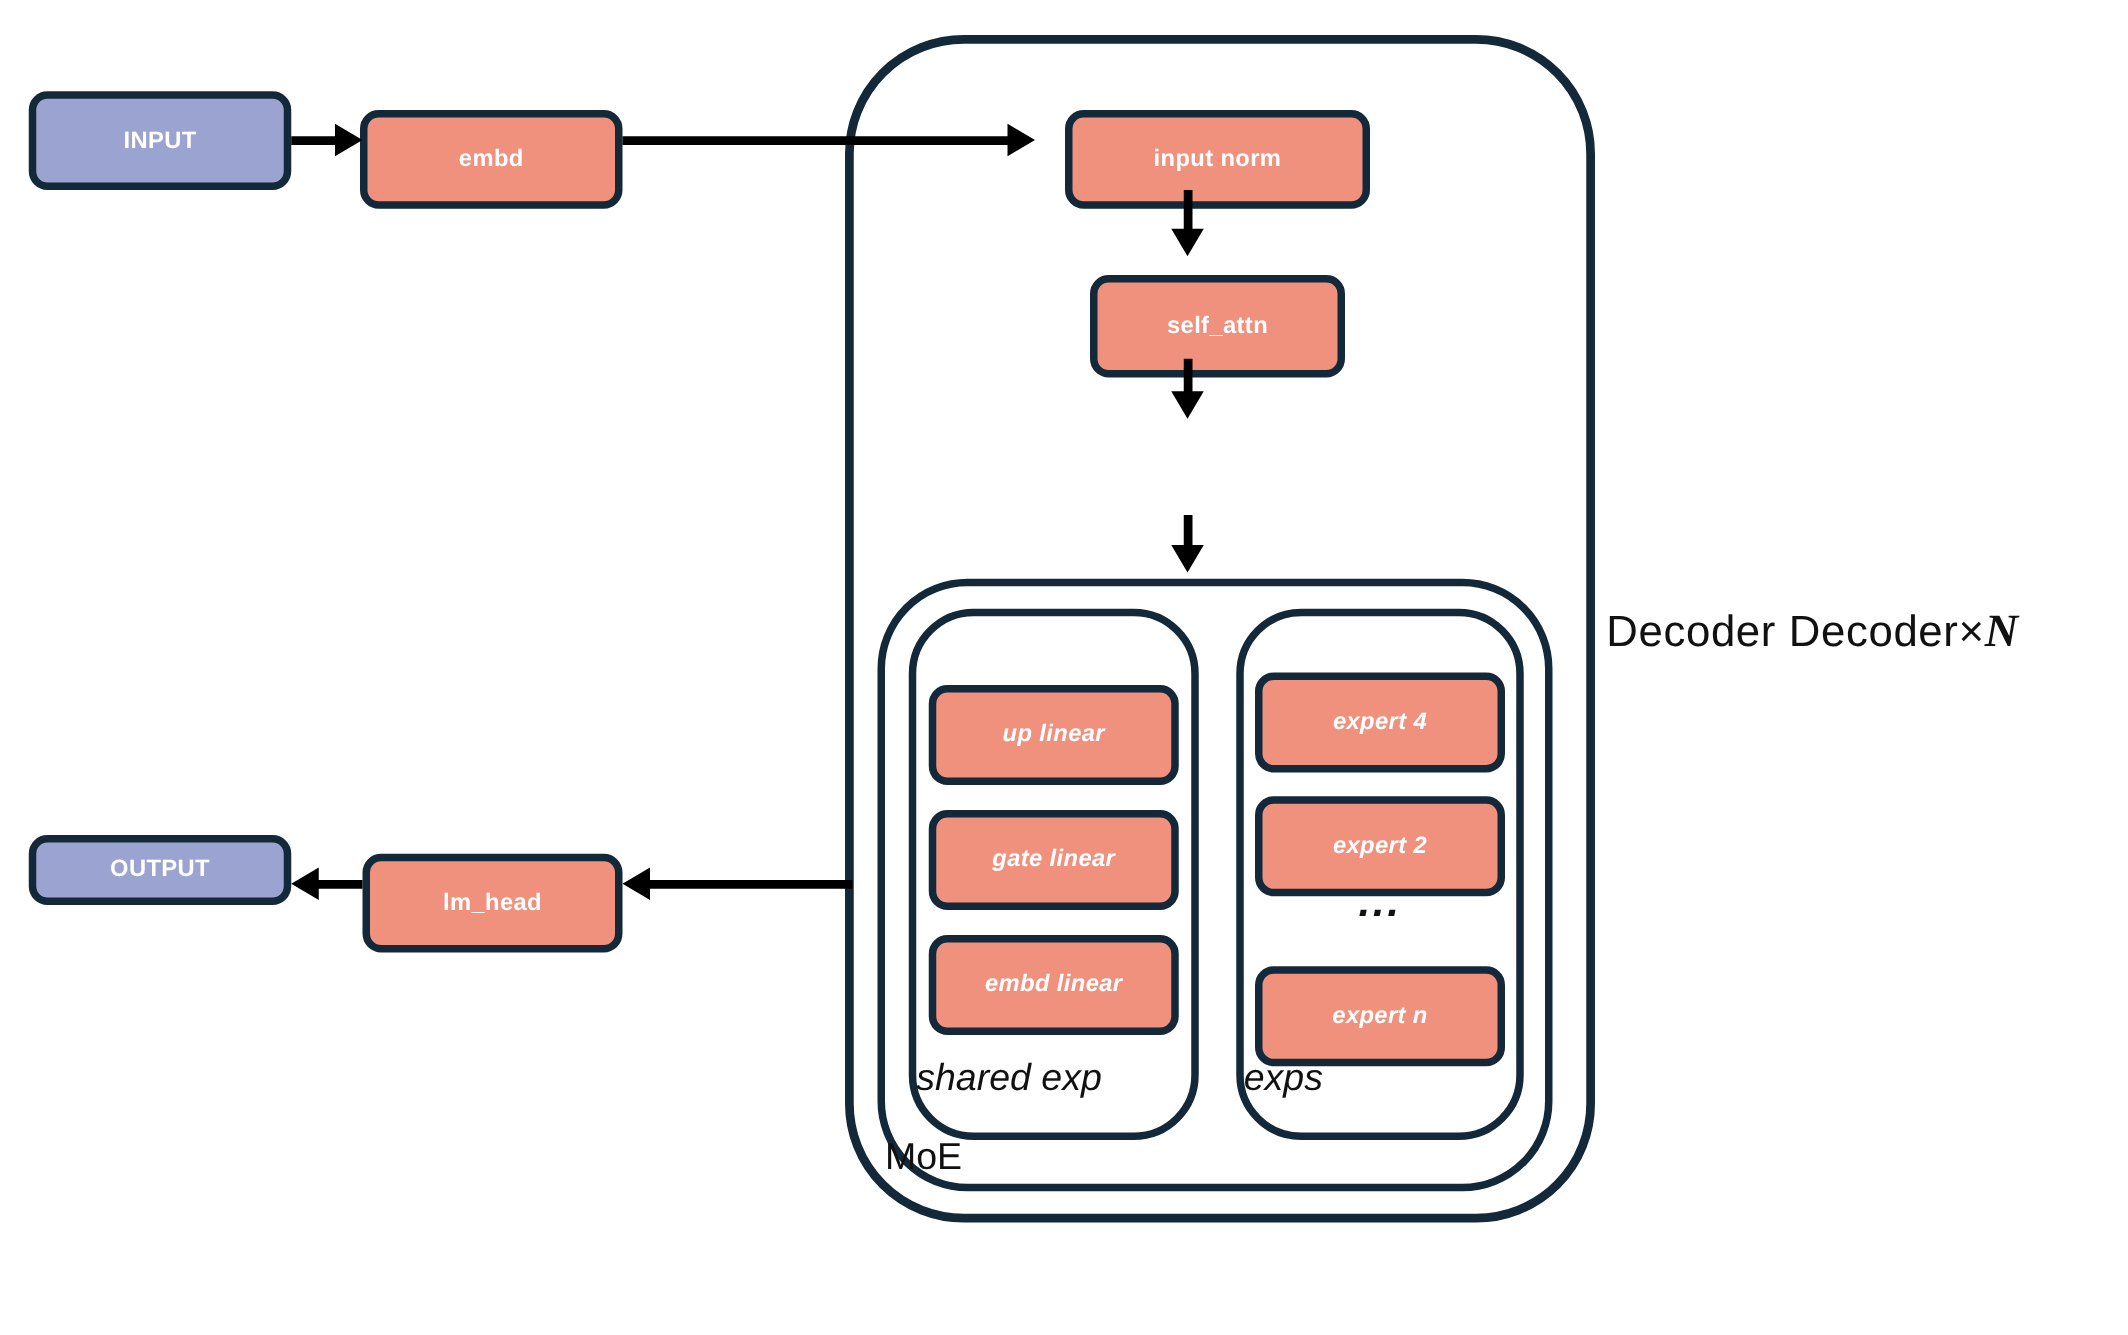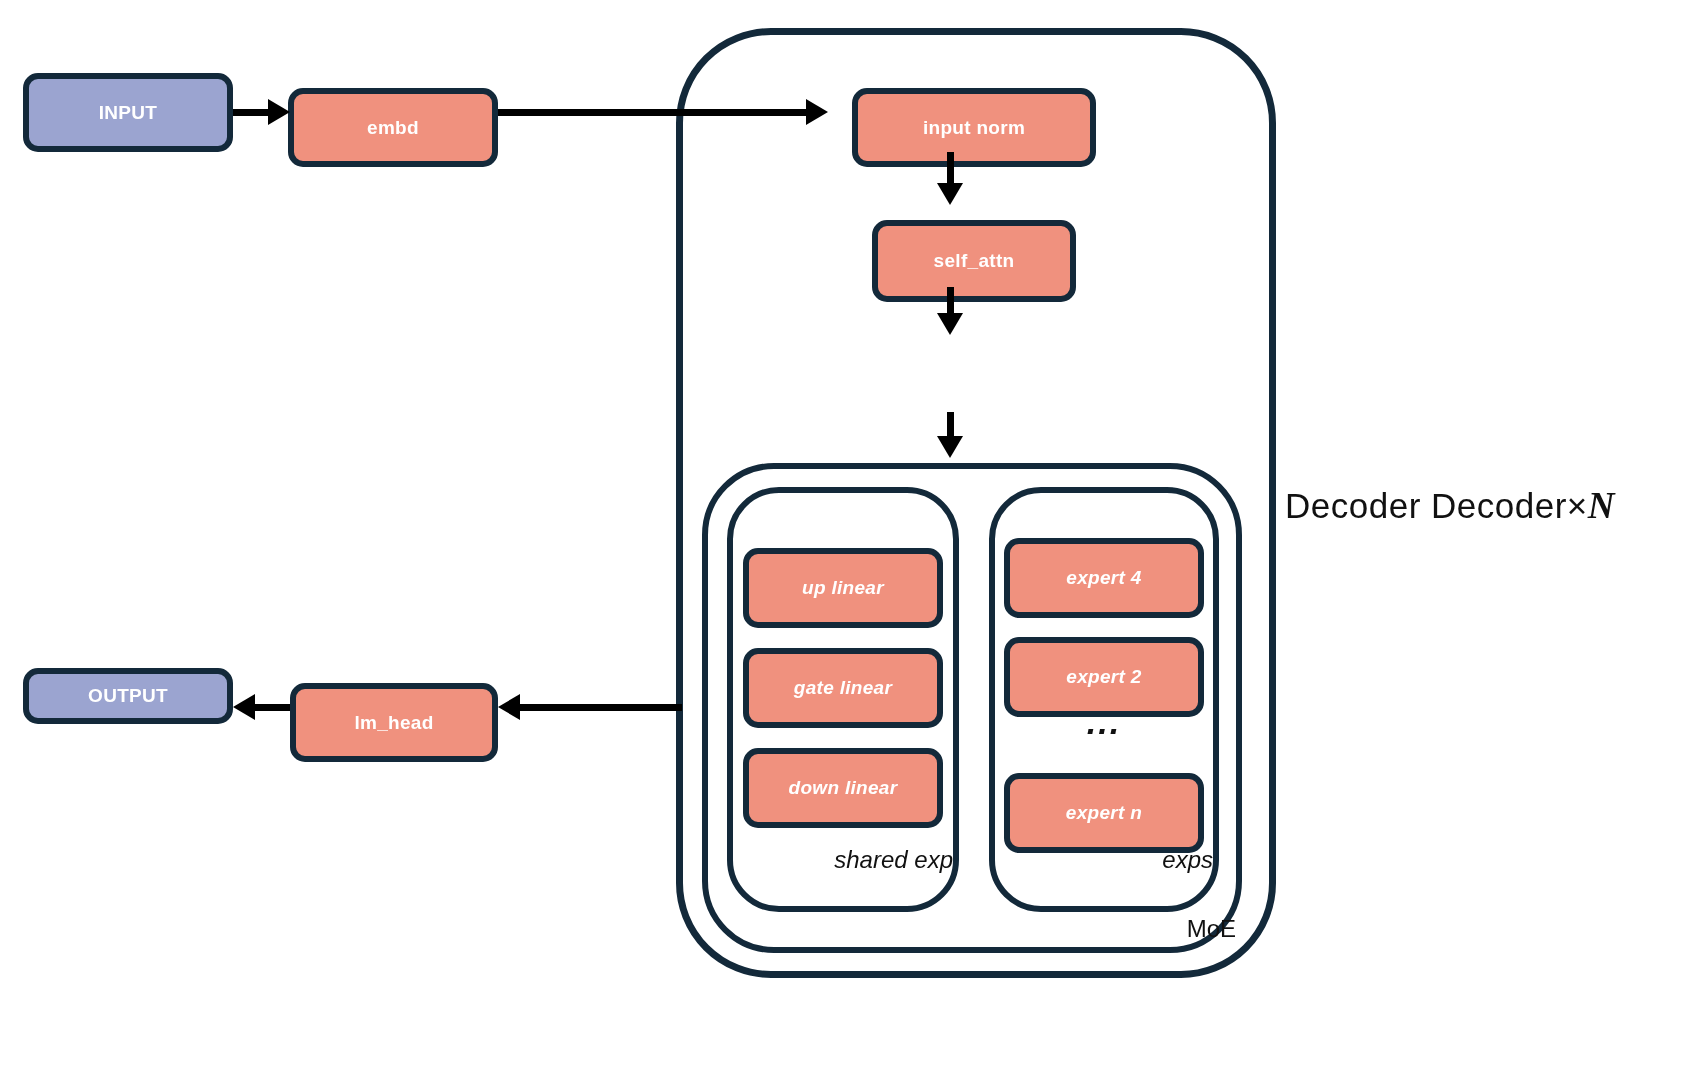--- a/index.html
+++ b/index.html
@@ -26,22 +26,22 @@
   .box.io{background:var(--io-fill);}
   .box.op{background:var(--node-fill);margin-top:15px;}
   .frame{
     position:absolute;box-sizing:border-box;border:6px solid var(--border);
     background:transparent;
   }
   .frame.decoder{border-width:7px;border-radius:95px;}
   .frame.moe{border-radius:72px;}
   .frame.col{border-radius:52px;font-style:italic;}
   .frame-label{
-    position:absolute;left:0;right:0;text-align:right;
-    color:var(--label-text);font-size:24px;font-weight:500;
+    position:absolute;left:0;right:0;text-align:left;
+    color:var(--label-text);font-size:30px;font-weight:500;
   }
   .ellipsis{
     position:absolute;left:0;right:0;text-align:center;
     color:var(--label-text);font-size:34px;font-weight:700;letter-spacing:2px;
   }
   .decoder-layers{
     position:absolute;left:1285px;top:484px;
     color:var(--label-text);font-size:35px;font-weight:500;letter-spacing:0.5px;
     white-space:nowrap;
   }
@@ -69,21 +69,21 @@
   <div class="frame decoder" style="left:676px;top:28px;width:600px;height:950px">
 
     <div class="box op" style="left:169px;top:38px;width:244px;height:79px">input norm</div>
     <div class="box op" style="left:189px;top:170px;width:204px;height:82px">self_attn</div>
 
     <div class="frame moe" style="left:19px;top:428px;width:540px;height:490px">
 
       <div class="frame col" style="left:19px;top:18px;width:232px;height:425px">
         <div class="box op" style="left:10px;top:40px;width:200px;height:80px">up linear</div>
         <div class="box op" style="left:10px;top:140px;width:200px;height:80px">gate linear</div>
-        <div class="box op" style="left:10px;top:240px;width:200px;height:80px">down linear</div>
+        <div class="box op" style="left:10px;top:240px;width:200px;height:80px">embd linear</div>
         <div class="frame-label" style="top:353px">shared exp</div>
       </div>
 
       <div class="frame col" style="left:281px;top:18px;width:230px;height:425px">
         <div class="box op" style="left:9px;top:30px;width:200px;height:80px">expert 4</div>
         <div class="box op" style="left:9px;top:129px;width:200px;height:80px">expert 2</div>
         <div class="ellipsis" style="top:210px">...</div>
         <div class="box op" style="left:9px;top:265px;width:200px;height:80px">expert n</div>
         <div class="frame-label" style="top:353px">exps</div>
       </div>

